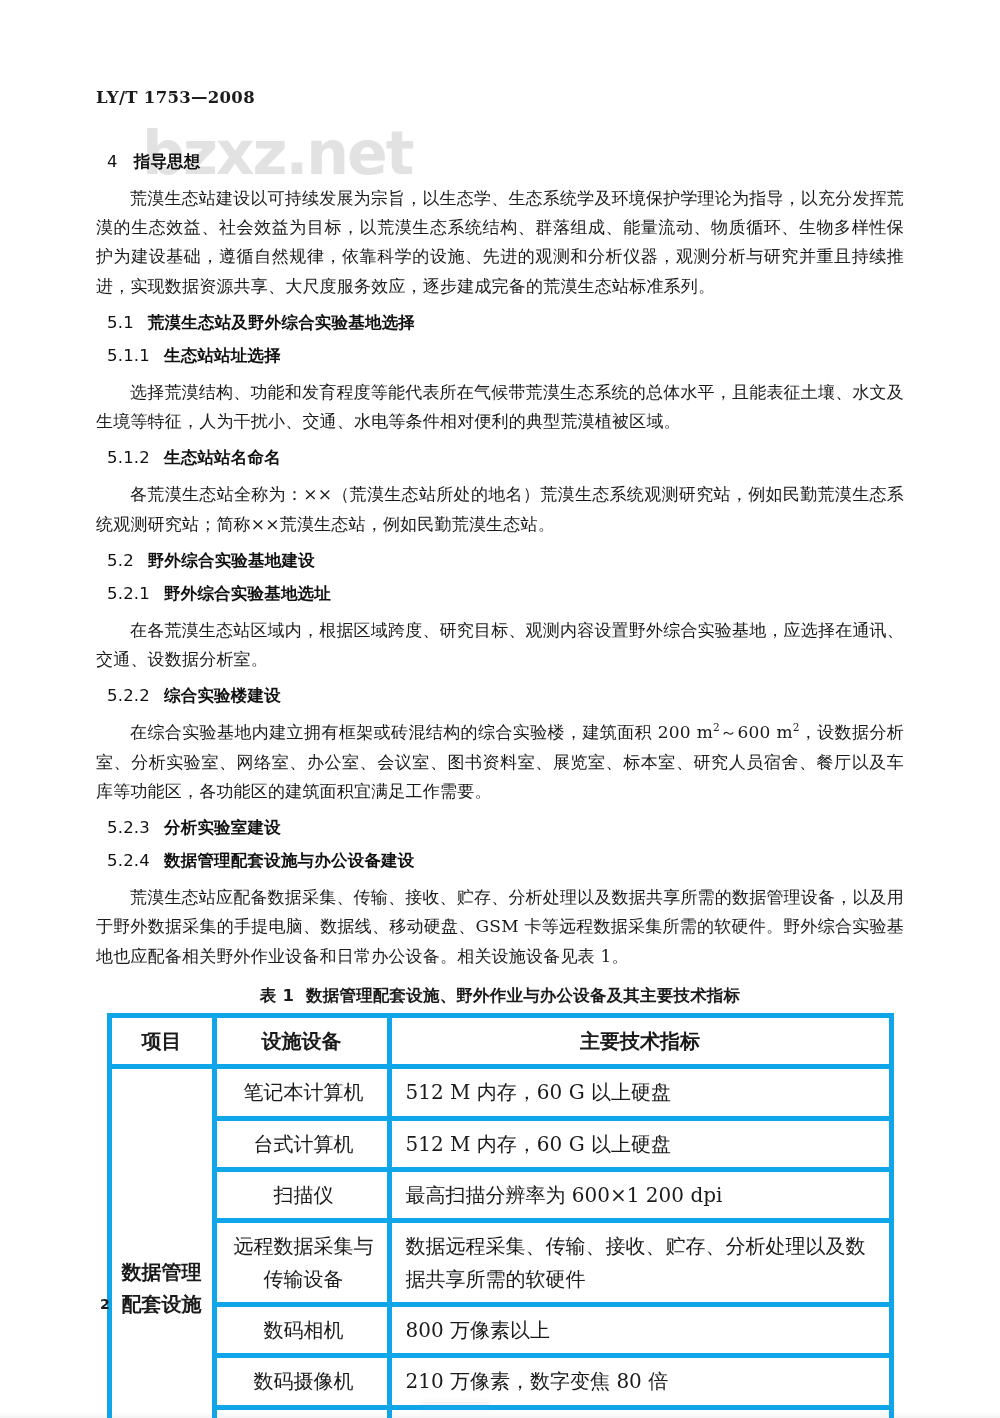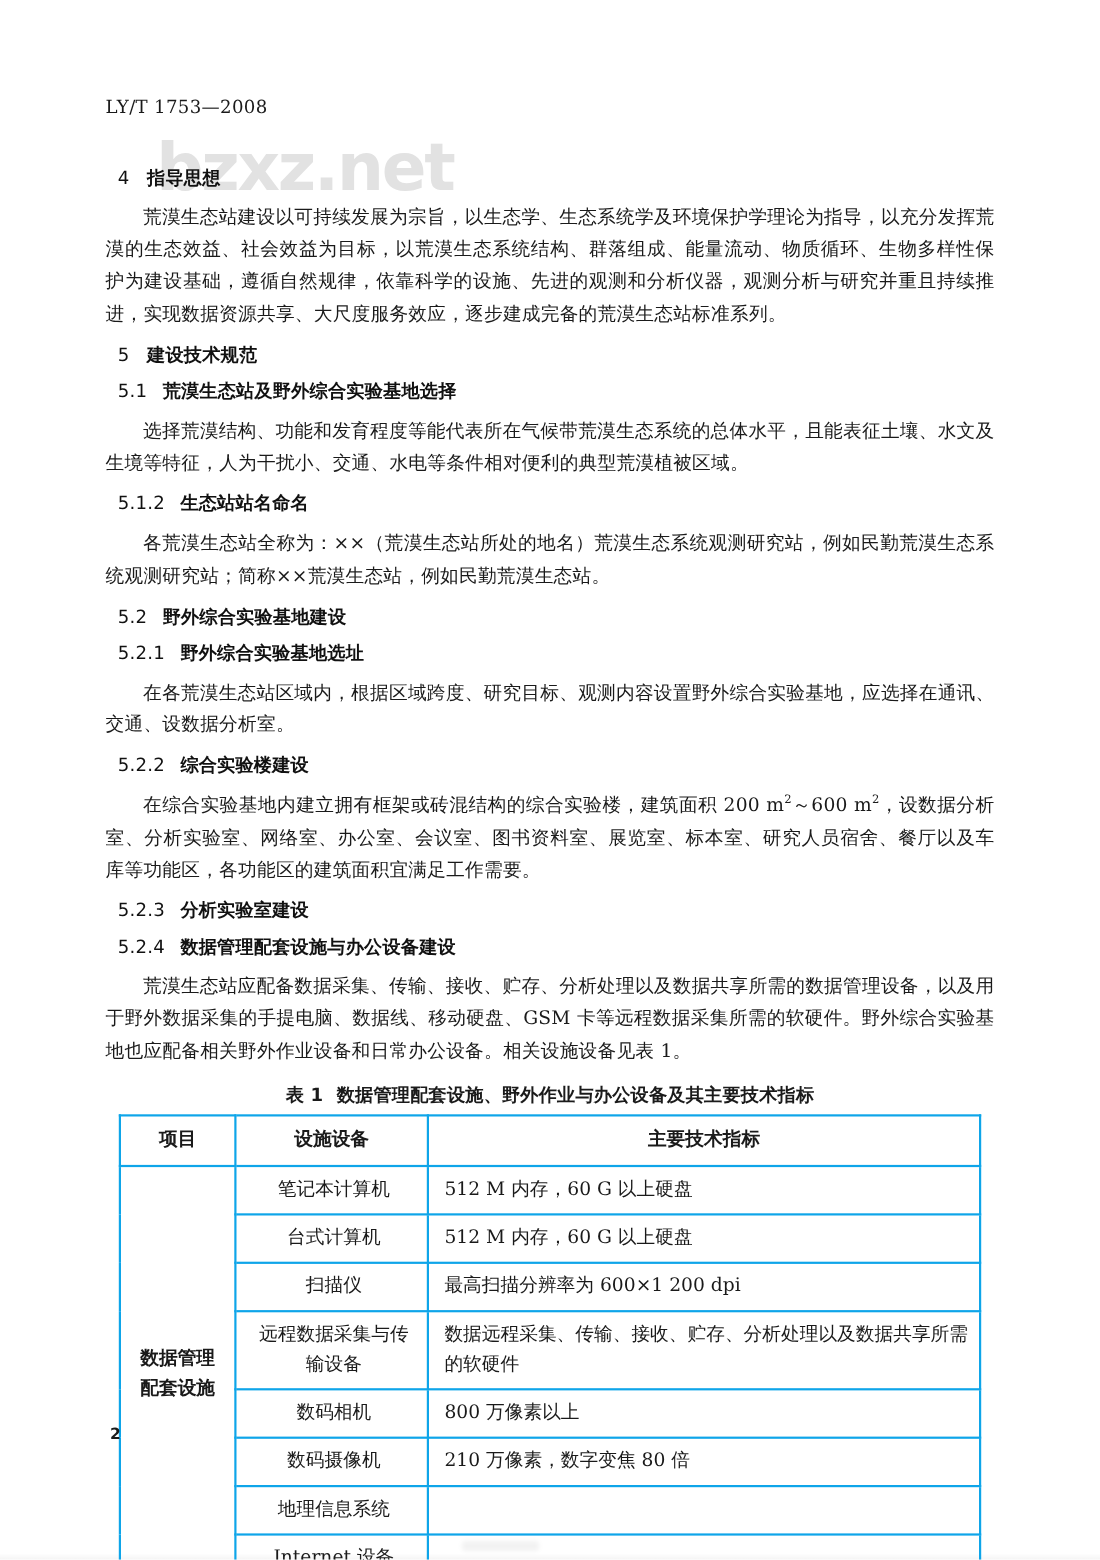--- a/index.html
+++ b/index.html
@@ -58,21 +58,21 @@
   .content {
     position: relative;
     z-index: 2;
   }
 
   .page-header {
     position: absolute;
     left: 96px;
     top: 88px;
     font-family: "DejaVu Serif", "Liberation Serif", serif;
-    font-weight: normal;
+    font-weight: bold;
     font-size: 16.5px;
     letter-spacing: 0.3px;
   }
 
   .body-area {
     position: absolute;
     left: 96px;
     top: 140px;
     width: 808px;
   }
@@ -131,22 +131,22 @@
   }
   .table-caption .cap-num { margin: 0 12px 0 0; }
 
   table.spec {
     border-collapse: collapse;
     width: 782px;
     margin: 0 auto;
     table-layout: fixed;
   }
   table.spec th, table.spec td {
-    border: 2px solid #0ea5e9;
-    font-size: 17px;
+    border: 5px solid #0ea5e9;
+    font-size: 20px;
     line-height: 1.62;
     padding: 7px 10px;
     vertical-align: middle;
     font-family: "DejaVu Serif", "Liberation Serif", serif;
   }
   table.spec th {
     text-align: center;
     font-weight: bold;
     height: 30px;
   }
@@ -188,28 +188,28 @@
 
     <div class="page-header">LY/T 1753—2008</div>
 
     <div class="body-area">
 
       <h2 class="sec h-l1">
         <span class="sec-num">4</span><span>指导思想</span>
       </h2>
       <p class="para">荒漠生态站建设以可持续发展为宗旨，以生态学、生态系统学及环境保护学理论为指导，以充分发挥荒漠的生态效益、社会效益为目标，以荒漠生态系统结构、群落组成、能量流动、物质循环、生物多样性保护为建设基础，遵循自然规律，依靠科学的设施、先进的观测和分析仪器，观测分析与研究并重且持续推进，实现数据资源共享、大尺度服务效应，逐步建成完备的荒漠生态站标准系列。</p>
 
-      <h2 class="sec h-l1 spaced-sec">
-        <span class="sec-num">5</span><span>建设技术规范</span>
-      </h2>
 
       <h3 class="sec h-l2">
         <span class="sec-num">5.1</span><span>荒漠生态站及野外综合实验基地选择</span>
       </h3>
 
+      <h4 class="sec h-l3">
+        <span class="sec-num">5.1.1</span><span>生态站站址选择</span>
+      </h4>
       <p class="para">选择荒漠结构、功能和发育程度等能代表所在气候带荒漠生态系统的总体水平，且能表征土壤、水文及生境等特征，人为干扰小、交通、水电等条件相对便利的典型荒漠植被区域。</p>
 
       <h4 class="sec h-l3">
         <span class="sec-num">5.1.2</span><span>生态站站名命名</span>
       </h4>
       <p class="para">各荒漠生态站全称为：××（荒漠生态站所处的地名）荒漠生态系统观测研究站，例如民勤荒漠生态系统观测研究站；简称××荒漠生态站，例如民勤荒漠生态站。</p>
 
       <h3 class="sec h-l2">
         <span class="sec-num">5.2</span><span>野外综合实验基地建设</span>
       </h3>

